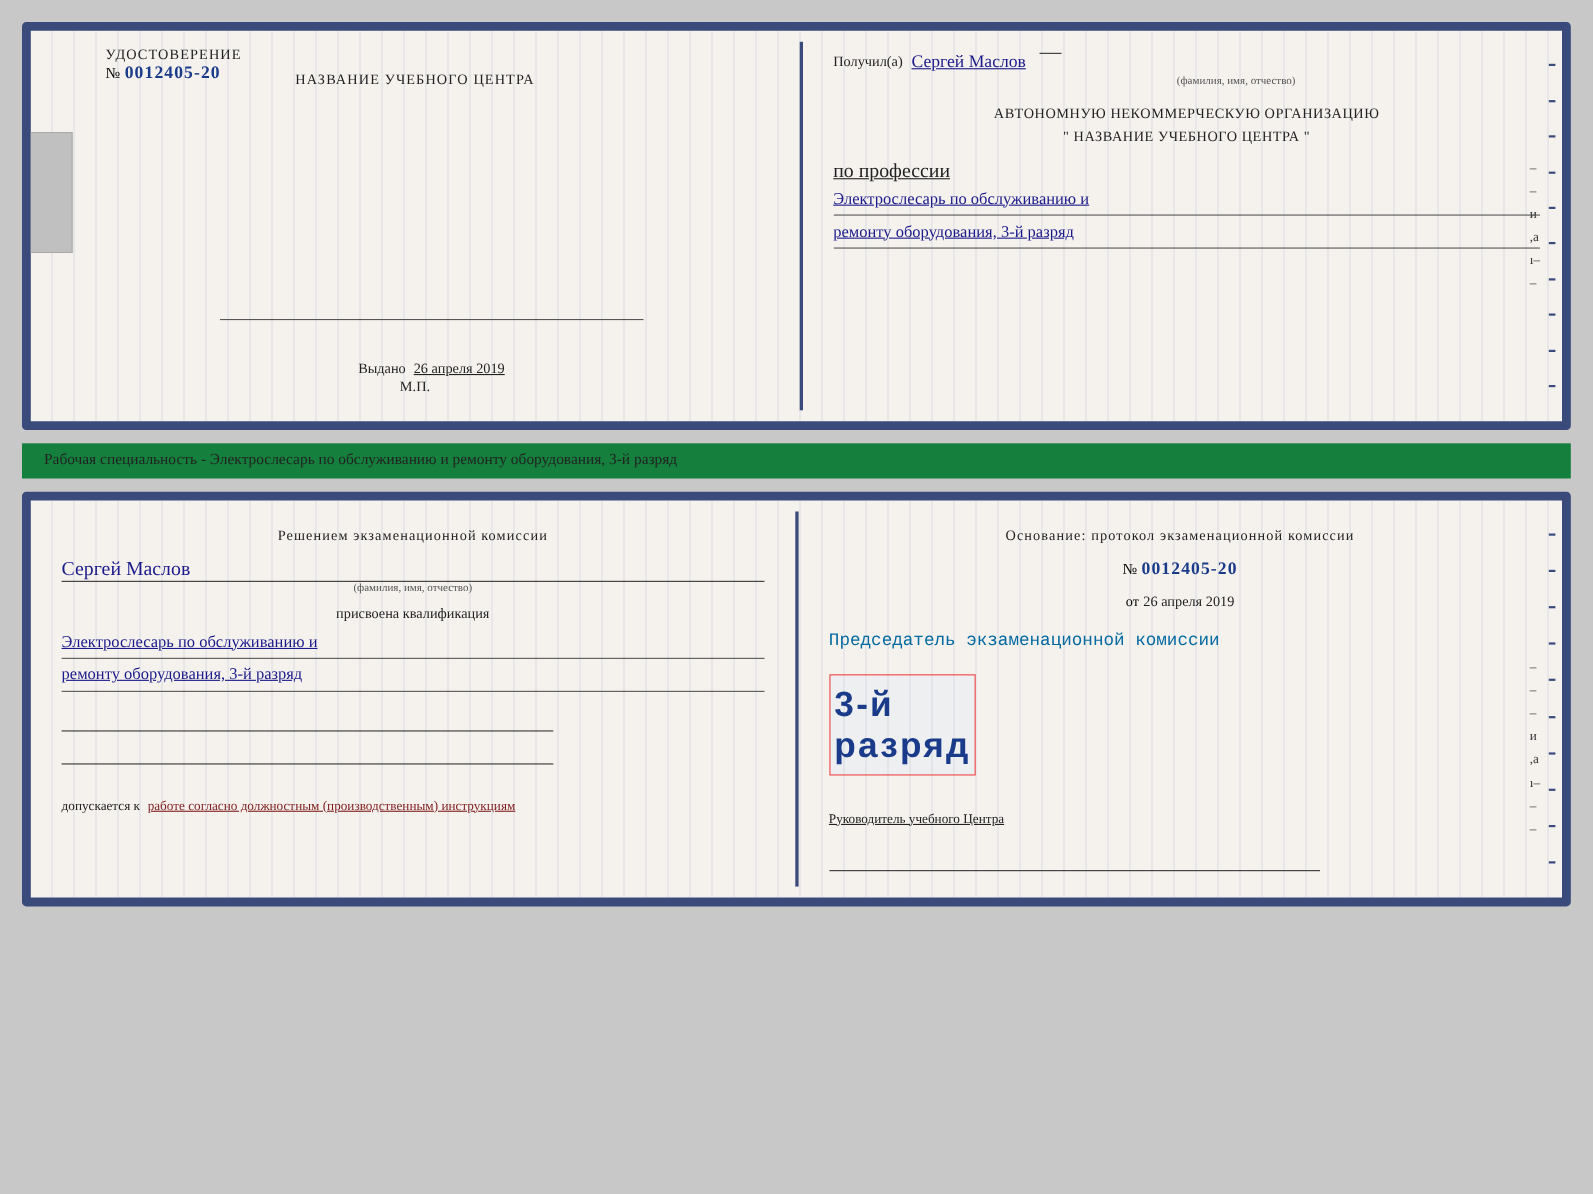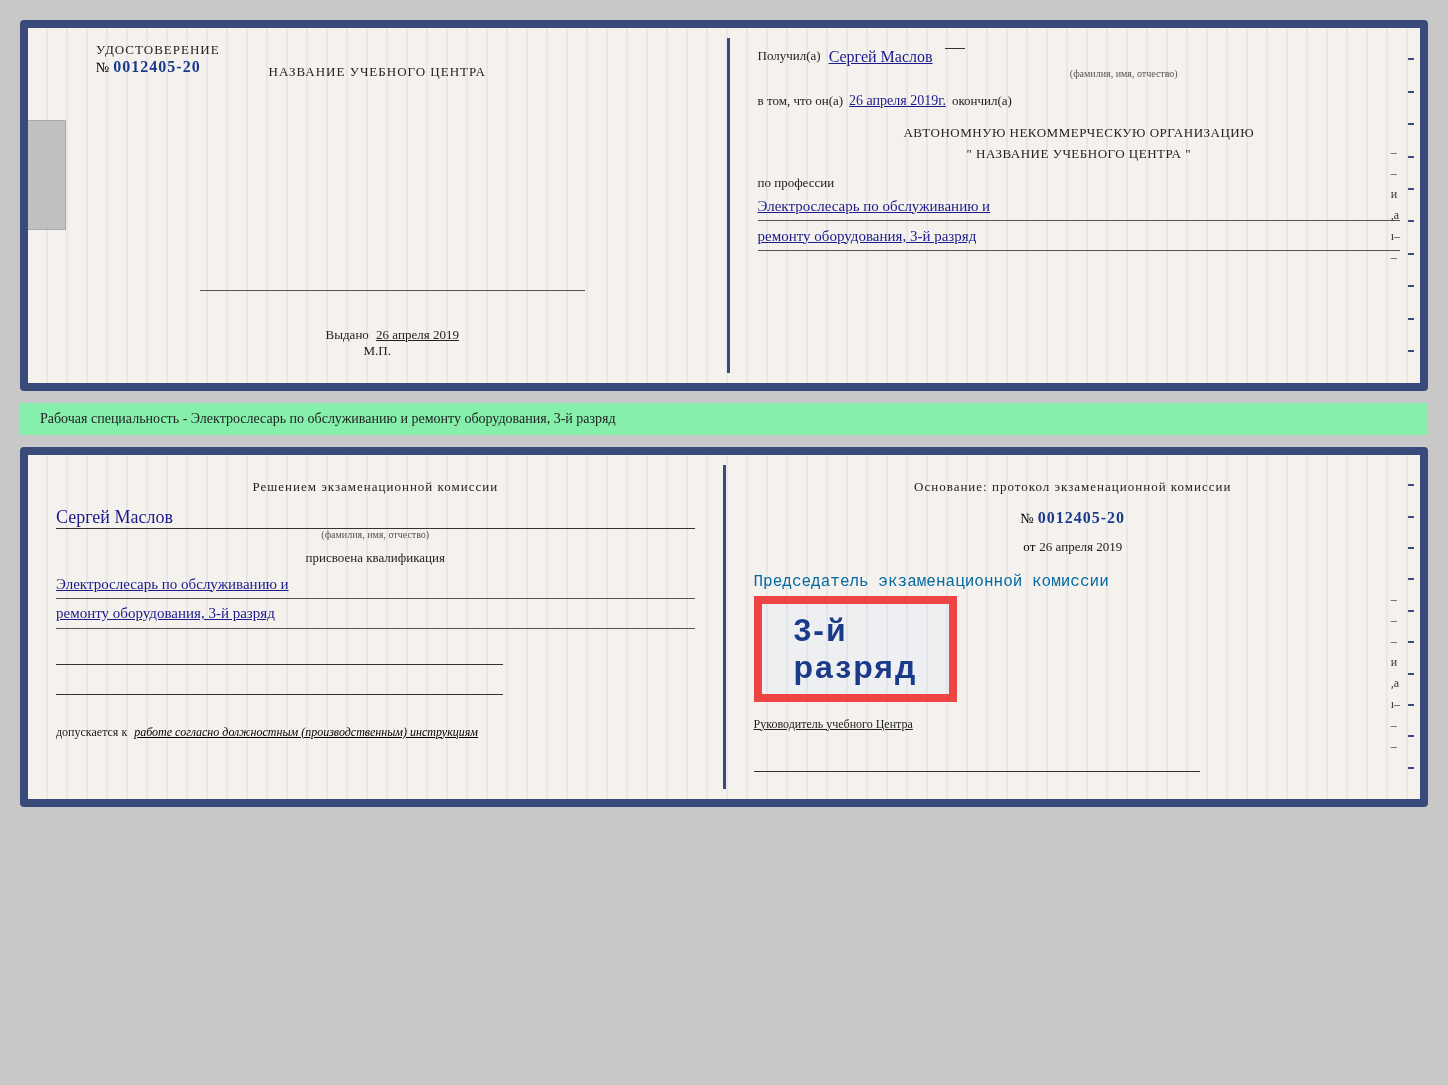--- a/index.html
+++ b/index.html
@@ -194,41 +194,42 @@
       letter-spacing: 0.5px;
     }
 
     .org-name-quotes {
       font-size: 13px;
       text-transform: uppercase;
     }
 
     .poprofessii-label {
       margin-top: 12px;
-      font-size: 13px;
-      color: #222;
+      font-size: 18px;
+      color: #222;
+      text-decoration: underline;
     }
 
     .profession-handwritten {
       font-family: 'Segoe Script', 'Comic Sans MS', cursive;
       color: #1a1a8a;
       font-size: 15px;
       text-decoration: underline;
       display: block;
       line-height: 1.8;
       border-bottom: 1px solid #555;
       margin-top: 2px;
     }
 
     
     .middle-text {
       padding: 8px 20px;
       font-size: 14px;
       color: #222;
-      background: #86efac;
+      background: #15803d;
     }
 
     
     .cert-bottom {
       background: #f5f2ee;
       border: 8px solid #3a4a7a;
       border-radius: 4px;
       display: flex;
       width: 100%;
       min-height: 360px;
@@ -299,23 +300,22 @@
       border-bottom: 1px solid #555;
     }
 
     .dopuskaetsya-block {
       margin-top: 30px;
       font-size: 12px;
       color: #222;
     }
 
     .dopusk-italic {
-      font-style: italic;
-      text-decoration: underline;
-      color: #000000;
+      text-decoration: underline;
+      color: #7f1d1d;
     }
 
     .sign-lines {
       margin-top: 16px;
       display: flex;
       flex-direction: column;
       gap: 10px;
     }
 
     .sign-line-row {
@@ -354,24 +354,24 @@
     .predsedatel-label {
       font-size: 16px;
       color: #0369a1;
       margin-bottom: 4px;
       font-family: Liberation Mono, monospace;
     }
 
     .stamp-box {
       position: relative;
       display: inline-block;
-      border: 8px solid #ef4444;
-      padding: 8px 32px;
+      border: 1px solid #ef4444;
+      padding: 8px 4px;
       background: rgba(200,220,255,0.15);
-      margin: 1px 0;
+      margin: 18px 0;
     }
 
     .stamp-text {
       font-size: 32px;
       font-weight: bold;
       color: #1a3a8a;
       letter-spacing: 2px;
       font-family: Arial, sans-serif;
     }
 
@@ -438,25 +438,20 @@
 
     <div class="cert-right cert-top-right">
 
       <div class="poluchil-row">
         <span class="poluchil-label">Получил(а)</span>
         <span class="handwritten">Сергей Маслов</span>
         <span class="dash-line"></span>
       </div>
       <div class="fio-note" style="margin-left:90px;">(фамилия, имя, отчество)</div>
 
-      <div class="vtom-row">
-        <span>в том, что он(а)</span>
-        <span class="vtom-date">26 апреля 2019г.</span>
-        <span style="font-size:13px;">окончил(а)</span>
-      </div>
 
       <div class="org-block">
         <div>АВТОНОМНУЮ НЕКОММЕРЧЕСКУЮ ОРГАНИЗАЦИЮ</div>
         <div class="org-name-quotes">"   НАЗВАНИЕ УЧЕБНОГО ЦЕНТРА   "</div>
       </div>
 
       <div class="poprofessii-label" style="margin-top:10px;">по профессии</div>
       <span class="profession-handwritten">Электрослесарь по обслуживанию и</span>
       <span class="profession-handwritten">ремонту оборудования, 3-й разряд</span>
 

